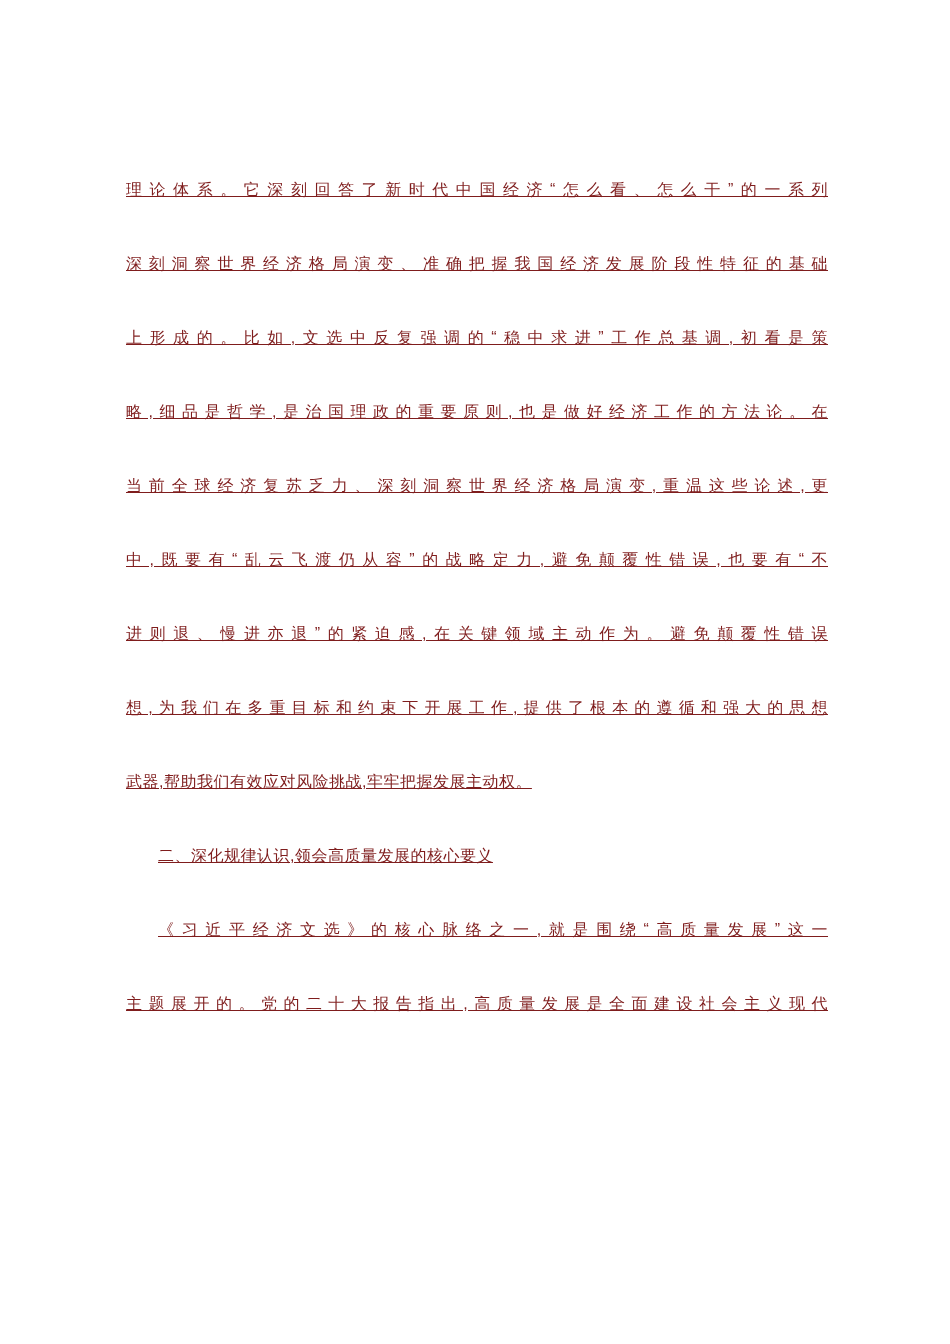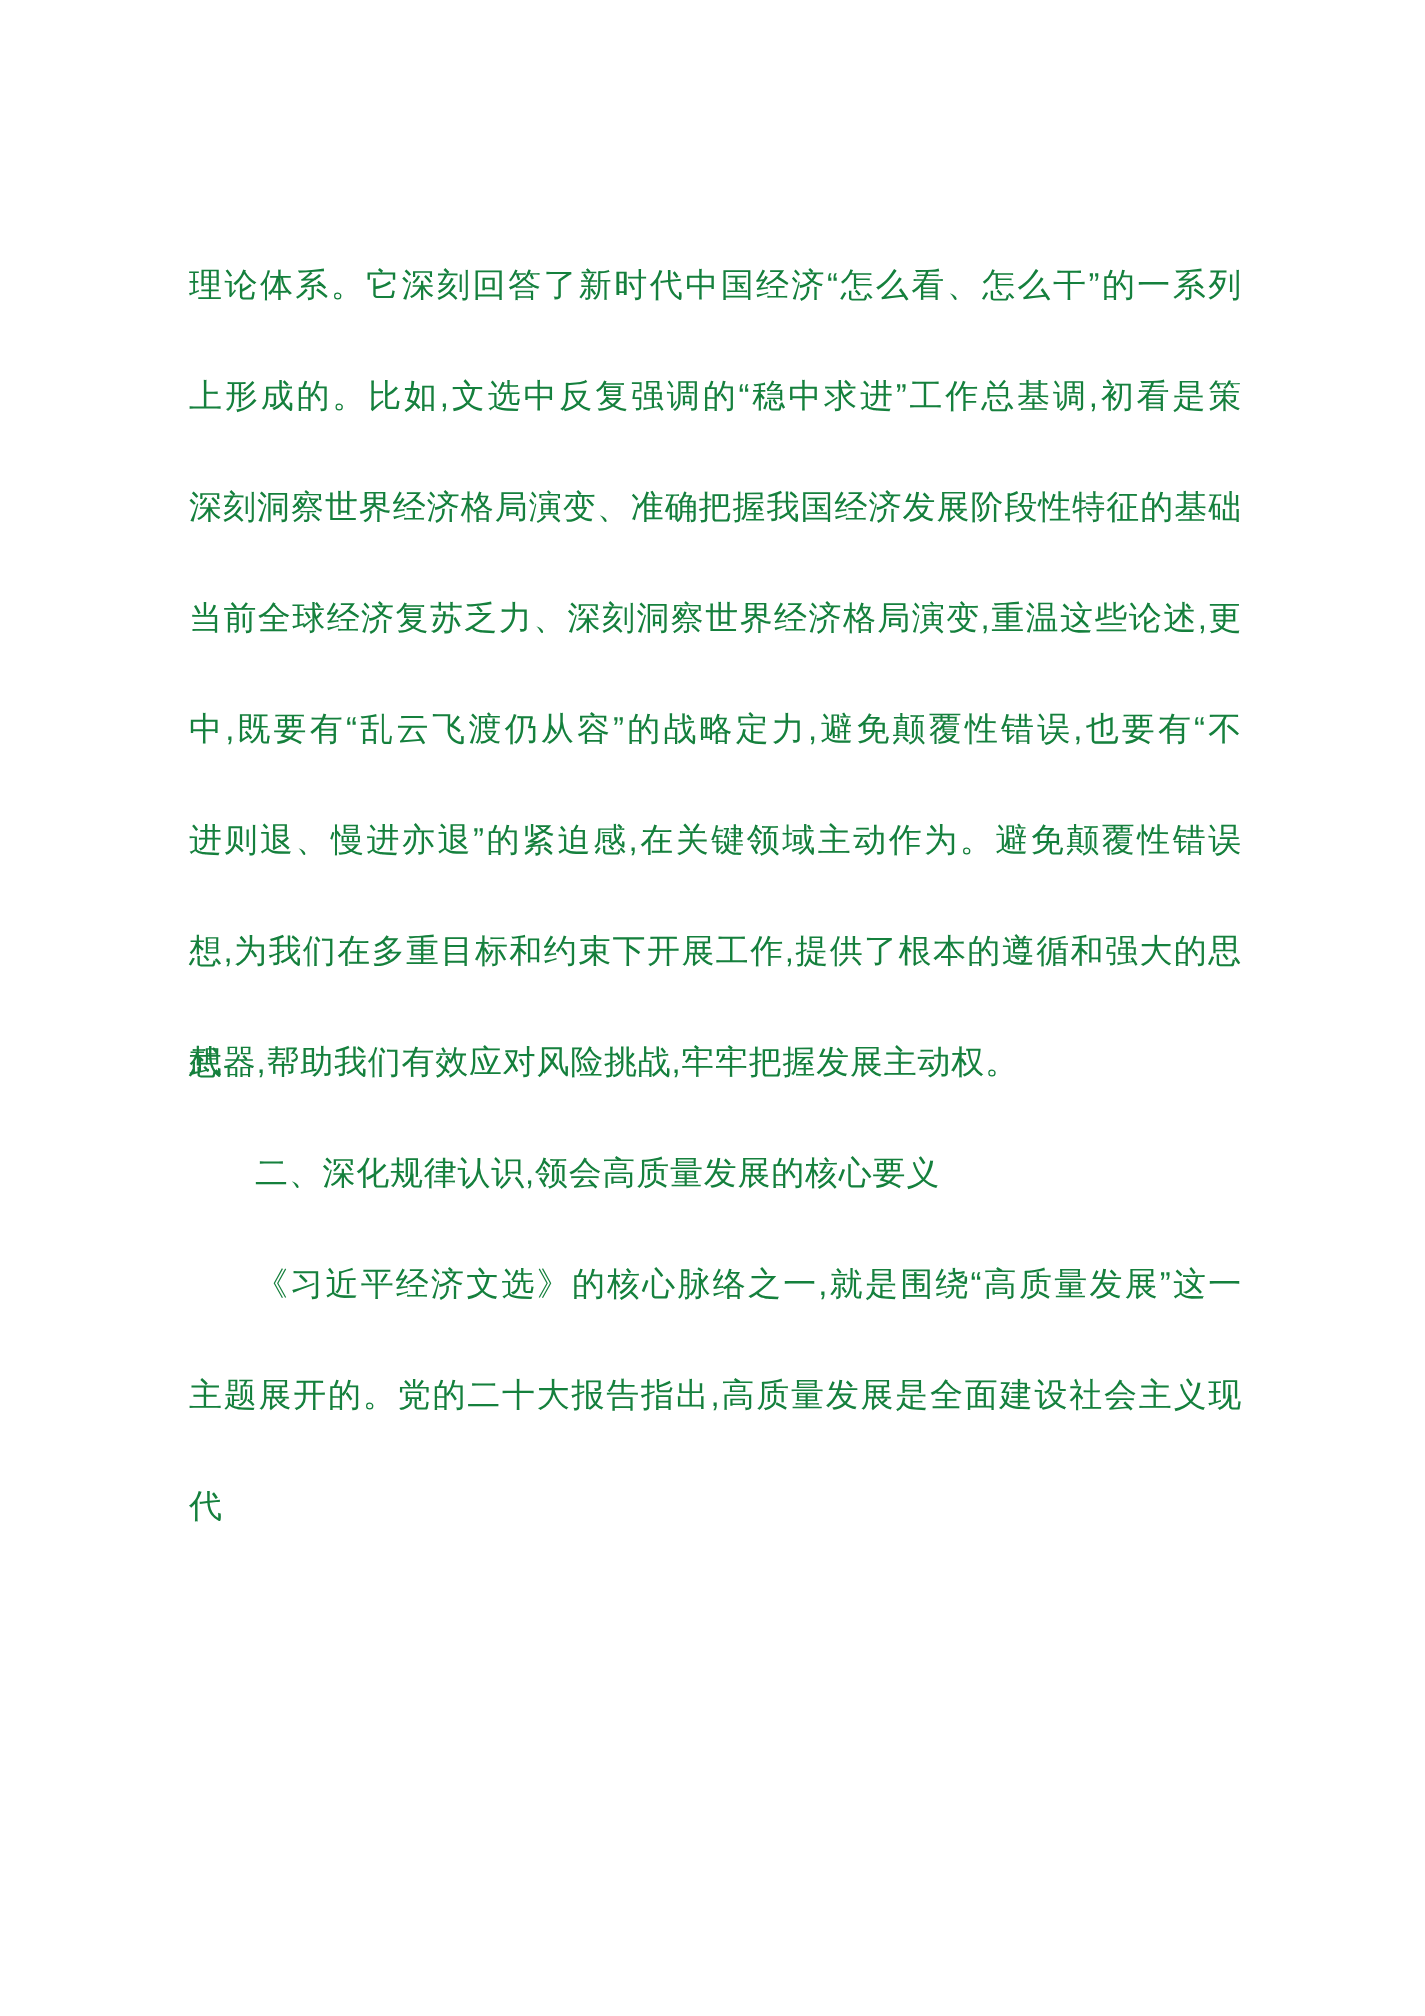--- a/index.html
+++ b/index.html
@@ -22,47 +22,49 @@
     height: 1344px;
     background: #ffffff;
   }
   .text-block {
     position: absolute;
     left: 126px;
     top: 153px;
     width: 702px;
   }
   .line {
-    font-size: 22px;
+    font-size: 16px;
     line-height: 74px;
     height: 74px;
     letter-spacing: 0.5px;
-    color: #15803d;
+    color: #7f1d1d;
+    text-decoration: underline;
   }
   .justify {
     text-align: justify;
     text-align-last: justify;
   }
   .left {
     text-align: center;
     text-align-last: left;
   }
   .indent {
     text-indent: 2em;
   }
 </style>
 </head>
 <body>
 
 <div class="page">
   <div class="text-block">
 
     <div class="line justify">理论体系。它深刻回答了新时代中国经济“怎么看、怎么干”的一系列</div>
+    <div class="line justify">深刻洞察世界经济格局演变、准确把握我国经济发展阶段性特征的基础</div>
     <div class="line justify">上形成的。比如,文选中反复强调的“稳中求进”工作总基调,初看是策</div>
-    <div class="line justify">深刻洞察世界经济格局演变、准确把握我国经济发展阶段性特征的基础</div>
+    <div class="line justify">略,细品是哲学,是治国理政的重要原则,也是做好经济工作的方法论。在</div>
     <div class="line justify">当前全球经济复苏乏力、深刻洞察世界经济格局演变,重温这些论述,更</div>
     <div class="line justify">中,既要有“乱云飞渡仍从容”的战略定力,避免颠覆性错误,也要有“不</div>
     <div class="line justify">进则退、慢进亦退”的紧迫感,在关键领域主动作为。避免颠覆性错误</div>
     <div class="line justify">想,为我们在多重目标和约束下开展工作,提供了根本的遵循和强大的思想</div>
     <div class="line left">武器,帮助我们有效应对风险挑战,牢牢把握发展主动权。</div>
 
     <div class="line left indent">二、深化规律认识,领会高质量发展的核心要义</div>
 
     <div class="line justify indent">《习近平经济文选》的核心脉络之一,就是围绕“高质量发展”这一</div>
     <div class="line justify">主题展开的。党的二十大报告指出,高质量发展是全面建设社会主义现代</div>

